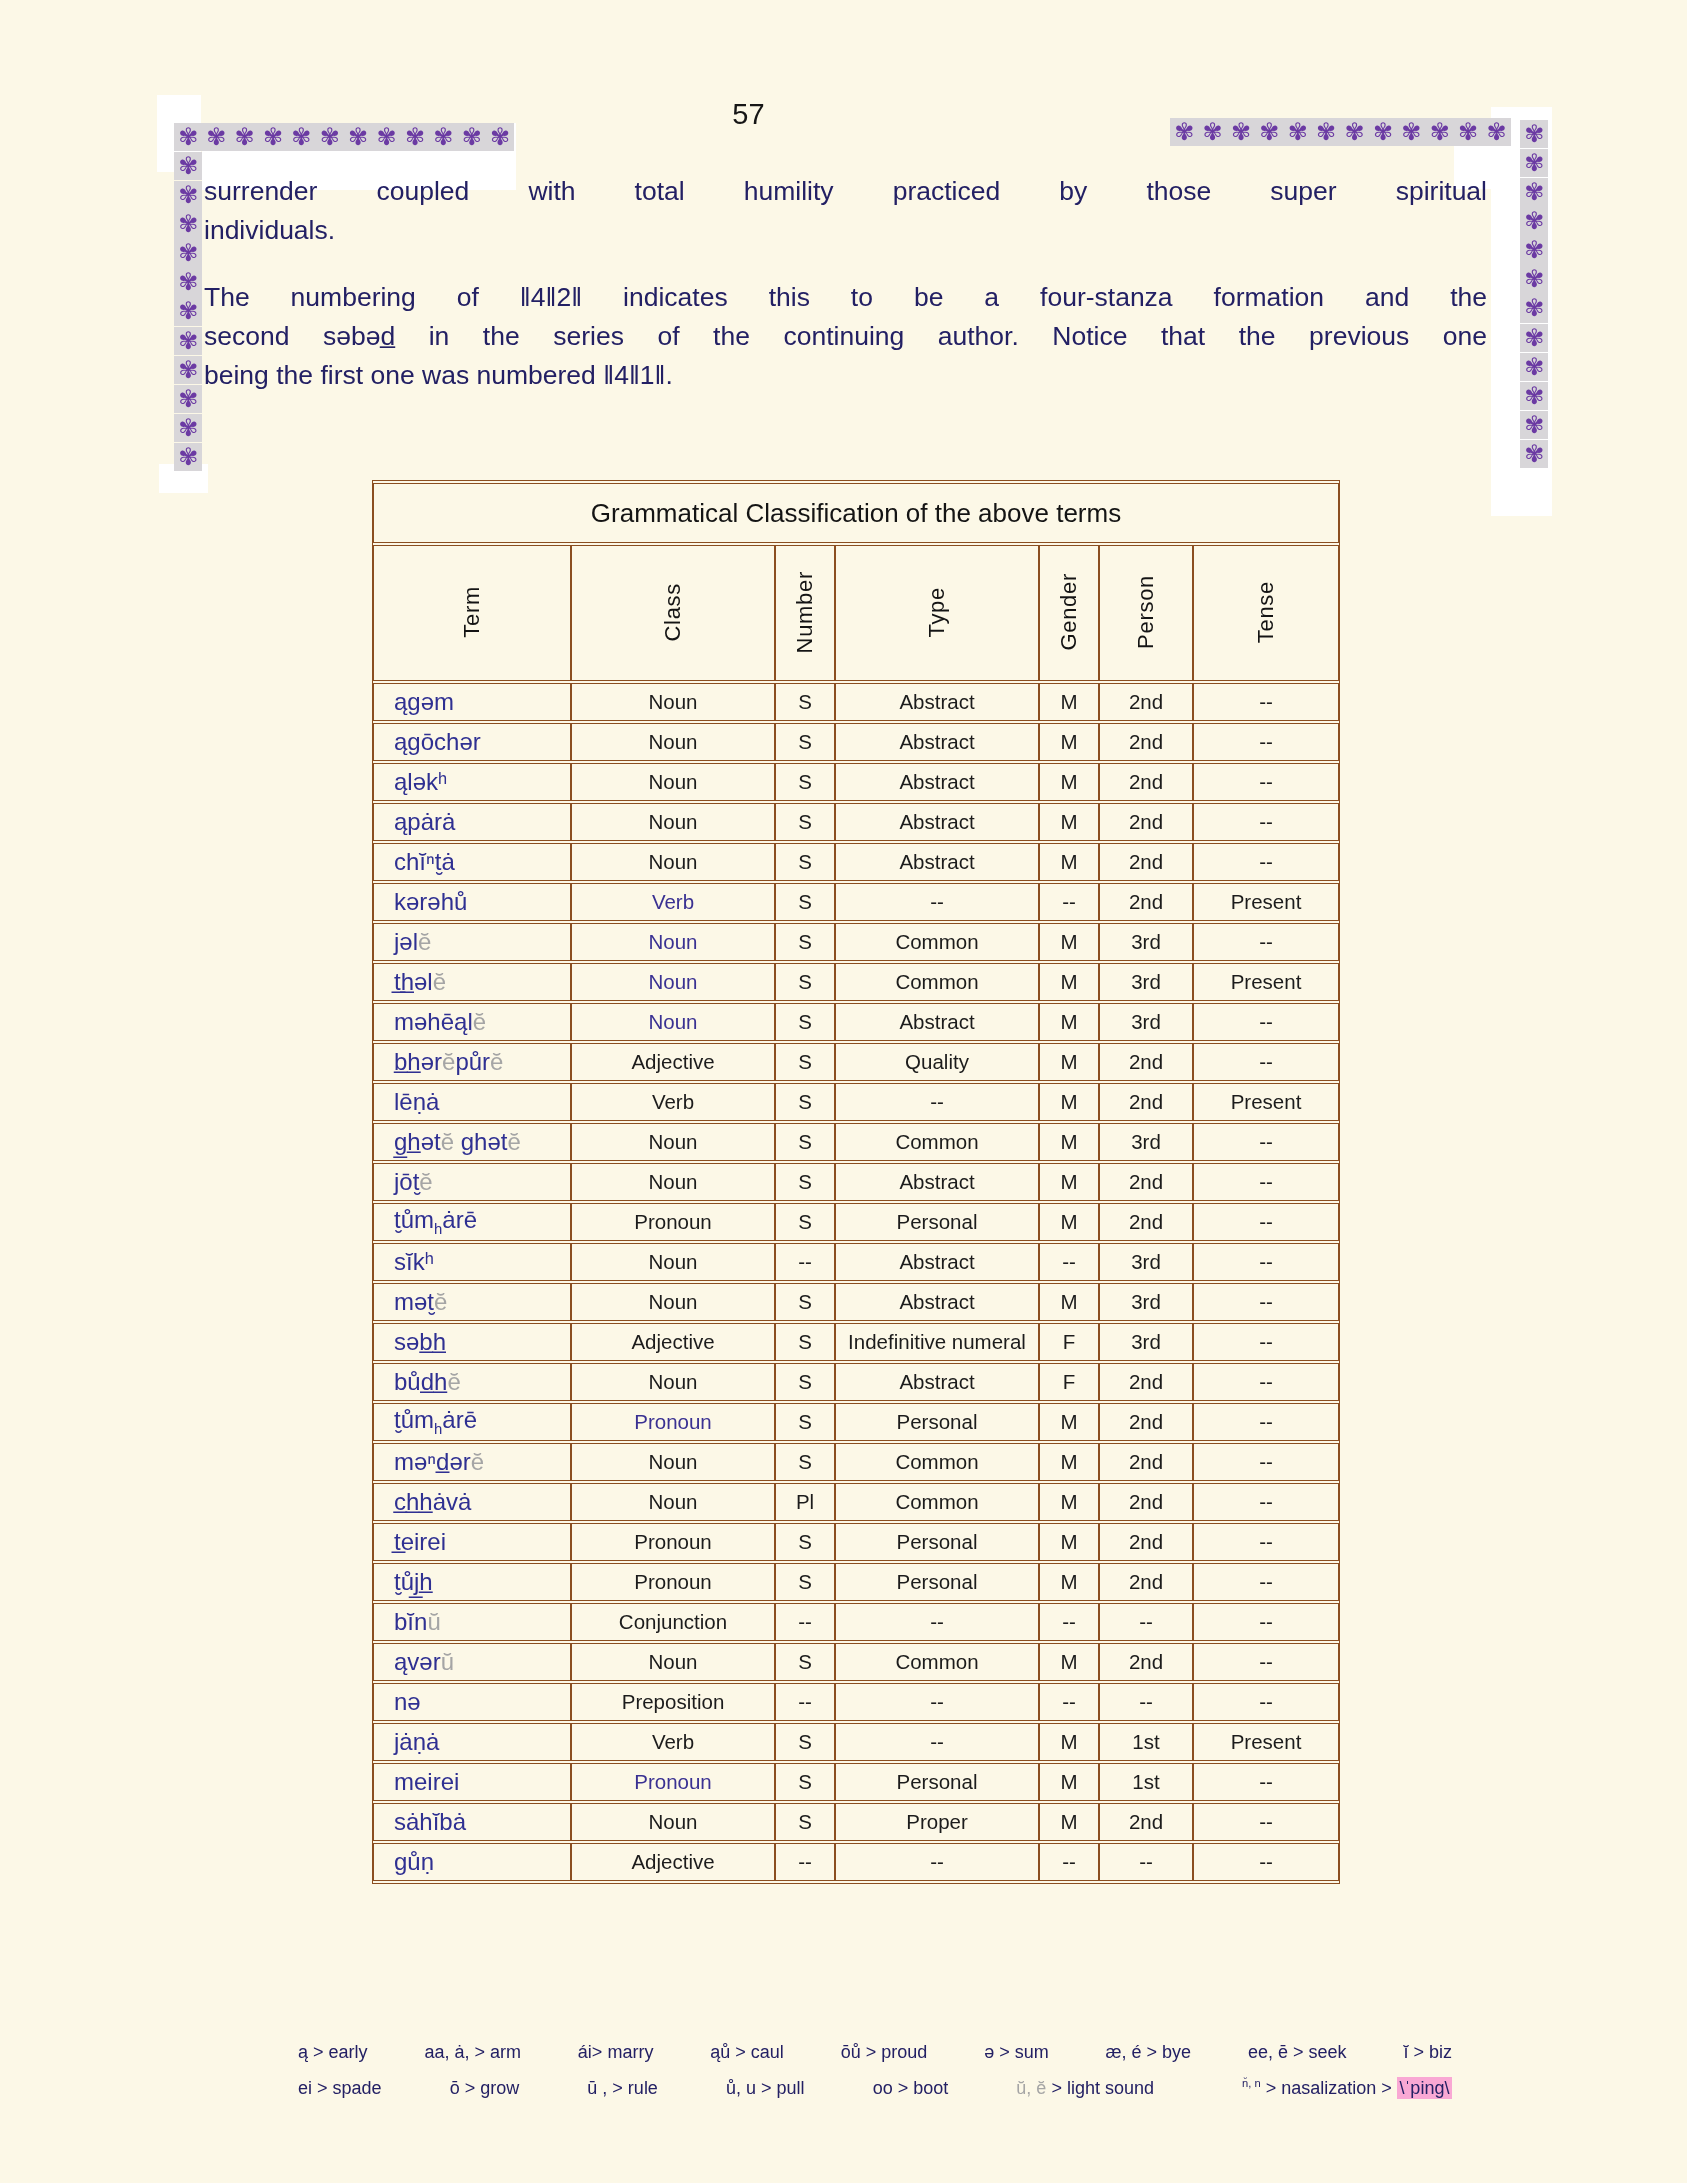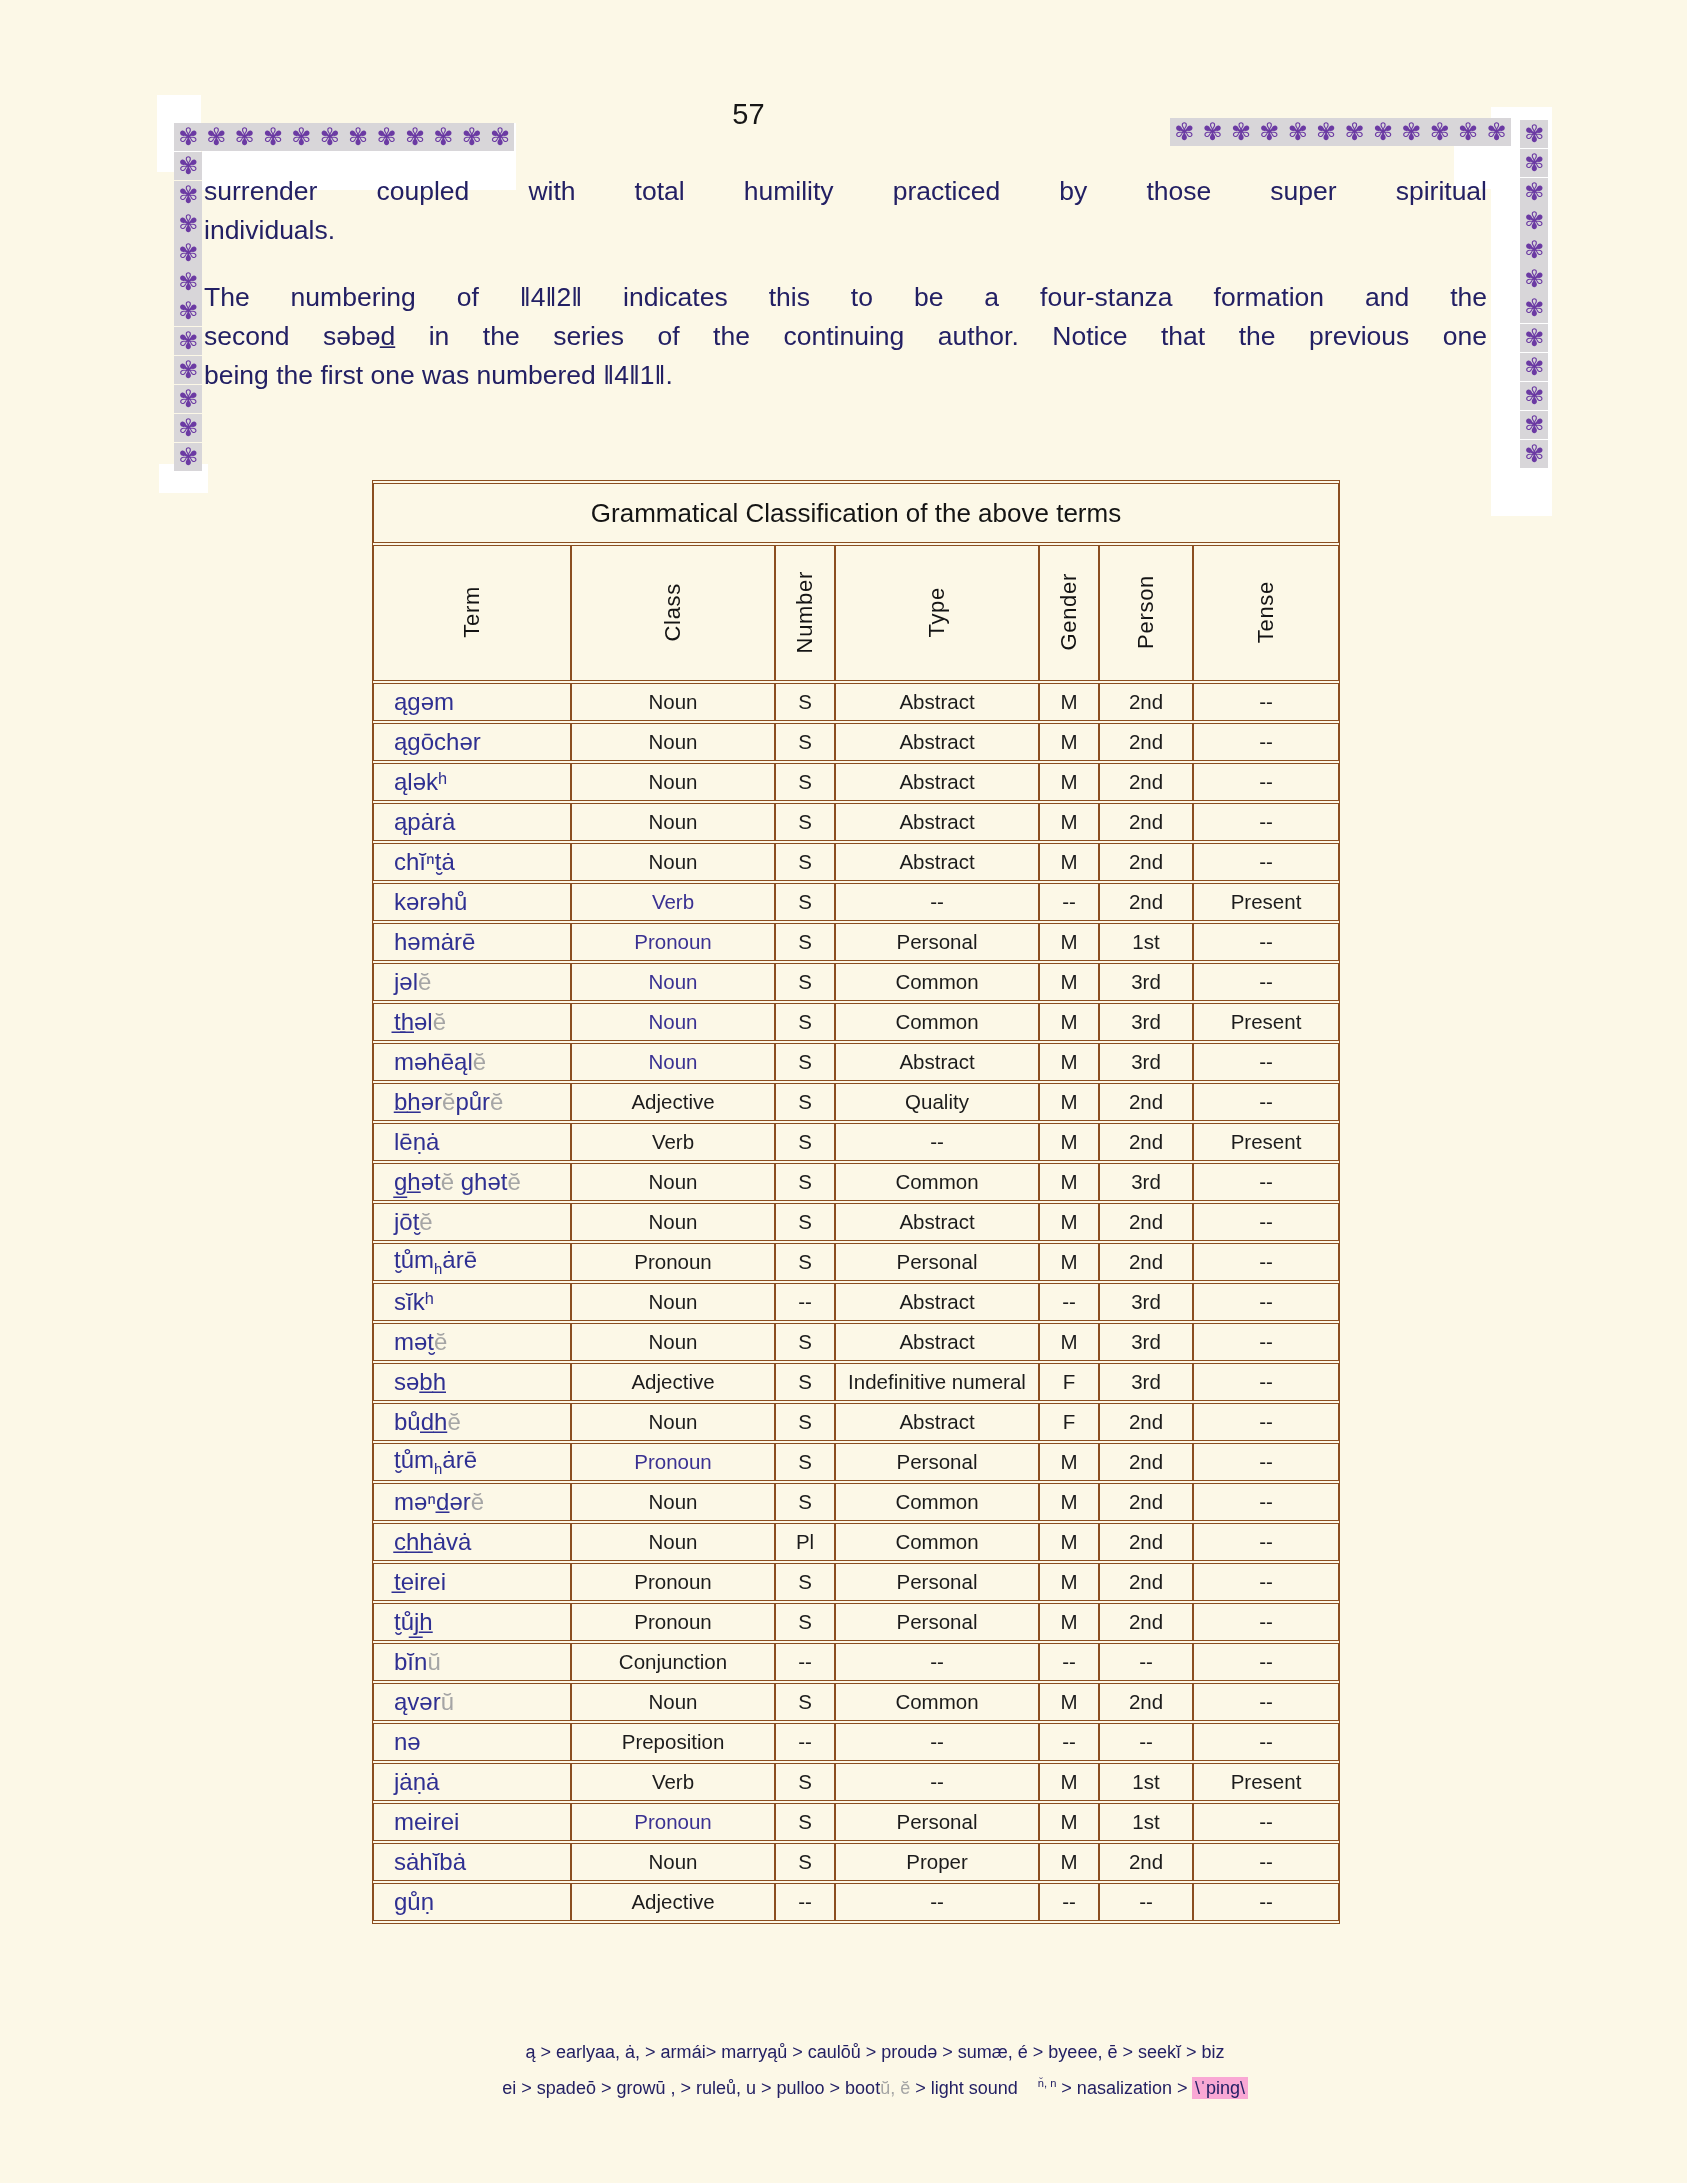--- a/index.html
+++ b/index.html
@@ -77,21 +77,21 @@
     text-align:left;padding-left:20px;
     font-size:24px;color:#2F3092;
   }
   tbody td.c-cls.navy{color:#3A3192;}
   .lt{color:#A5A5A5;}
   .sp{font-size:0.62em;vertical-align:super;margin-left:20px;}
   .sb{font-size:0.62em;vertical-align:sub;}
 
   
   #legend{position:absolute;left:298px;top:2034px;width:1154px;font-size:18px;color:#232064;}
-  .kline{display:flex;justify-content:center;white-space:nowrap;height:36px;align-items:center;}
+  .kline{display:flex;justify-content:space-between;white-space:nowrap;height:36px;align-items:center;}
   .kitem{flex:0 0 auto;}
   .hl{background:#f9a8d4;padding:1.3px 2.6px;}
 </style>
 </head>
 <body>
 
 <div id="page">
 
   <div class="backing" id="back-topleft"></div>
   <div class="backing" id="back-leftcol-top"></div>
@@ -243,29 +243,20 @@
           <tr>
             <td class="c-term"><span>kərəhů</span></td>
             <td class="c-cls navy">Verb</td>
             <td class="c-num">S</td>
             <td class="c-type">--</td>
             <td class="c-gen">--</td>
             <td class="c-per">2nd</td>
             <td class="c-tns">Present</td>
           </tr>
           <tr>
-            <td class="c-term"><span>həmȧrē</span></td>
-            <td class="c-cls navy">Pronoun</td>
-            <td class="c-num">S</td>
-            <td class="c-type">Personal</td>
-            <td class="c-gen">M</td>
-            <td class="c-per">1st</td>
-            <td class="c-tns">--</td>
-          </tr>
-          <tr>
             <td class="c-term"><span>jəl</span><span class="lt">ĕ</span></td>
             <td class="c-cls navy">Noun</td>
             <td class="c-num">S</td>
             <td class="c-type">Common</td>
             <td class="c-gen">M</td>
             <td class="c-per">3rd</td>
             <td class="c-tns">--</td>
           </tr>
           <tr>
             <td class="c-term"><span>t̲h̲əl</span><span class="lt">ĕ</span></td>

